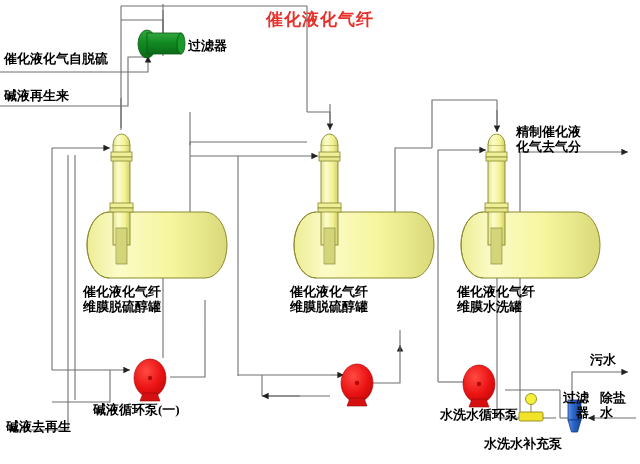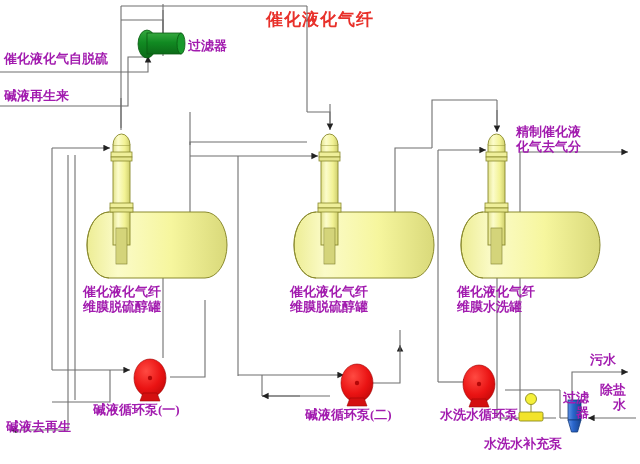--- a/index.html
+++ b/index.html
@@ -18,21 +18,21 @@
   svg.layer {
     position: absolute;
     left: 0;
     top: 0;
     width: 640px;
     height: 464px;
   }
   .lbl {
     position: absolute;
     font-family: "Liberation Serif", "DejaVu Serif", serif;
-    color: #a21caf;
+    color: #000000;
     font-weight: bold;
     white-space: pre;
     line-height: 1.18;
     letter-spacing: 0px;
   }
   #title {
     position: absolute;
     left: 0;
     top: 8px;
     width: 640px;
@@ -287,29 +287,28 @@
 维膜脱硫醇罐</div>
 
   <div class="lbl t13" style="left:457px; top:284px;">催化液化气纤
 维膜水洗罐</div>
 
   <div class="lbl t13" style="left:93px; top:402px;">碱液循环泵(一)</div>
 
   <div class="lbl t13" style="left:516px; top:124px;">精制催化液
 化气去气分</div>
 
-  <div class="lbl t13" style="left:305px; top:407px;">碱液循环泵(二)</div>
 
   <div class="lbl t13" style="left:440px; top:407px;">水洗水循环泵</div>
 
   <div class="lbl t13" style="left:484px; top:436px;">水洗水补充泵</div>
 
   <div class="lbl t13" style="left:563px; top:390px; text-align:right;">过滤
 器</div>
 
-  <div class="lbl t13" style="left:600px; top:382px; text-align:right;">除盐
+  <div class="lbl t13" style="left:600px; top:390px; text-align:left;">除盐
 水</div>
 
   <div class="lbl t13" style="left:590px; top:352px;font-family:Liberation Serif, serif;">污水</div>
 
   <div class="lbl t13" style="left:6px; top:408px;margin-top:11px;">碱液去再生</div>
 
 </div>
 
 </body></html>

